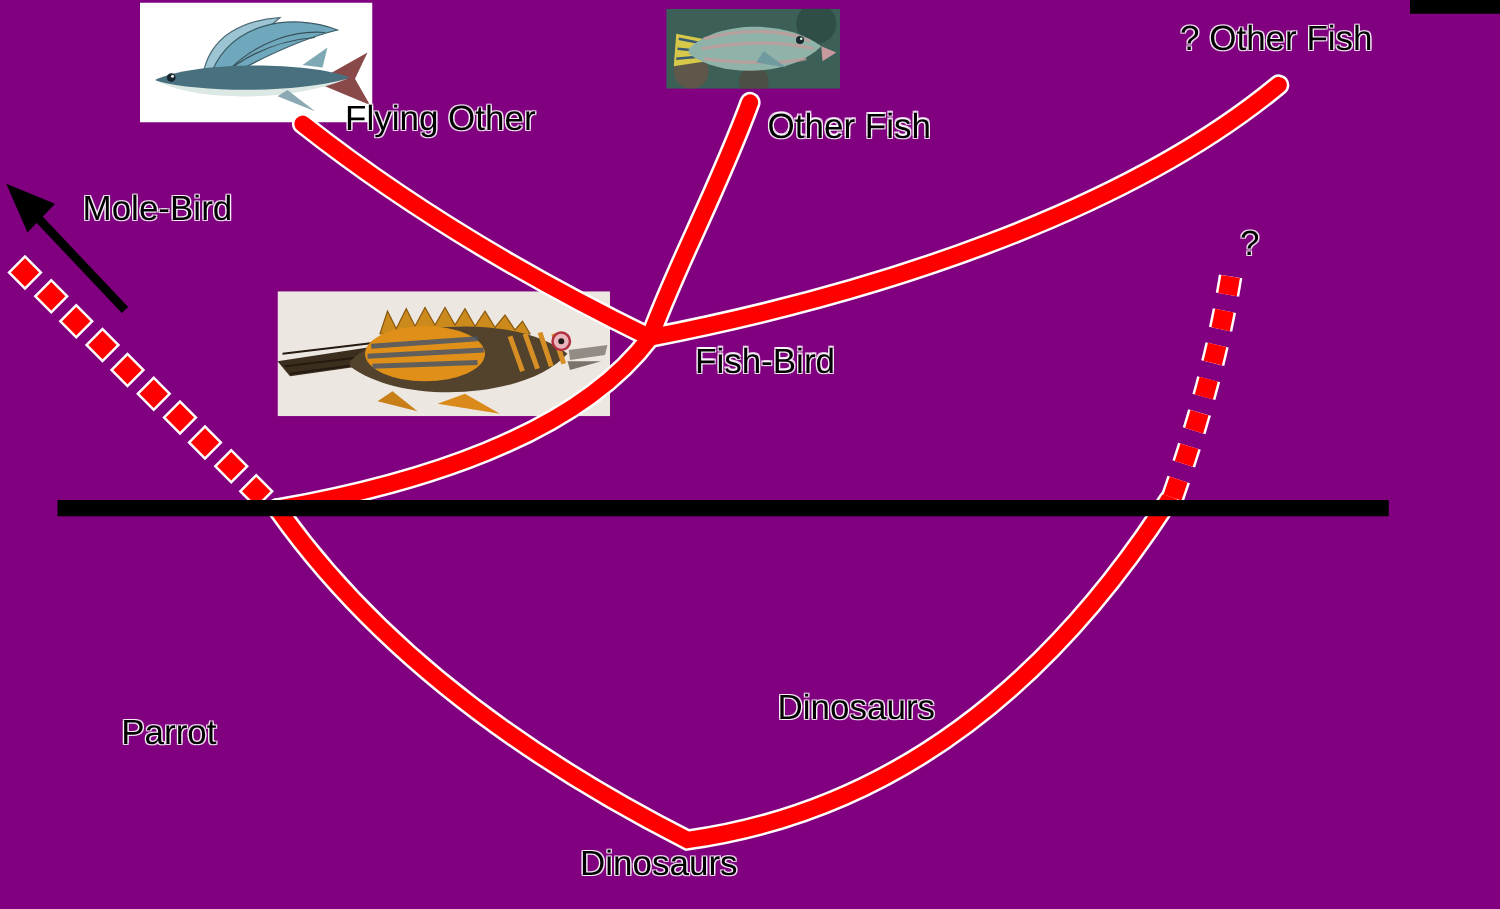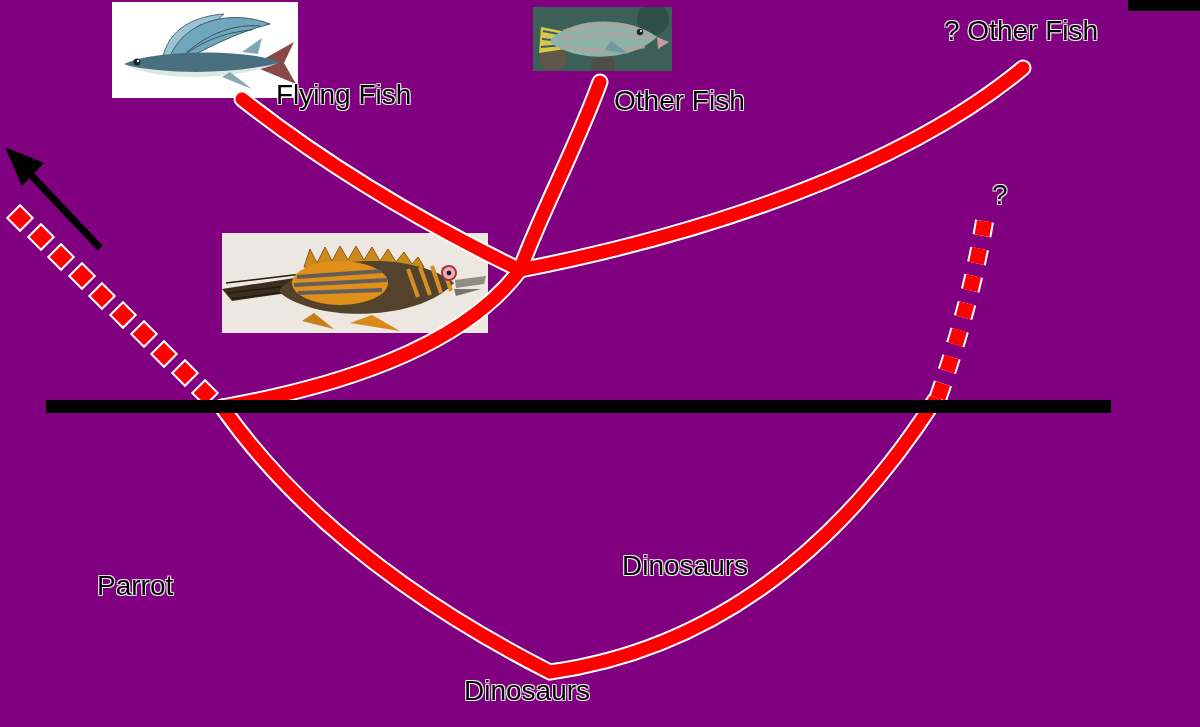--- a/index.html
+++ b/index.html
@@ -118,23 +118,25 @@
     <g>
       <line x1="100" y1="248" x2="31" y2="175" stroke="#000000" stroke-width="7"></line>
       <polygon points="5,147 44,163 22,186" fill="#000000"></polygon>
     </g>
   </svg>
 
   <div class="blackbar" style="left:46px;top:400px;width:1065px;height:13px;"></div>
 
   <div class="blackbar" style="left:1128px;top:0;width:72px;height:11px;"></div>
 
-  <div class="lbl lblz" style="left:276px;top:80px;">Flying Fish</div>
+  <div class="lbl lblz" style="left:276px;top:80px;">Flying Other</div>
   <div class="lbl lblz" style="left:614px;top:86px;">Other Fish</div>
   <div class="lbl lblz" style="left:944px;top:16px;">? Other Fish</div>
+  <div class="lbl lblz" style="left:66px;top:152px;">Mole-Bird</div>
+  <div class="lbl lblz" style="left:556px;top:274px;">Fish-Bird</div>
   <div class="lbl lblz" style="left:992px;top:180px;">?</div>
 
   <div class="lbl lbl2 lblz" style="left:97px;top:443px;">
     <div>Parrot</div>
     
   </div>
 
   <div class="lbl lbl2 lblz" style="left:622px;top:423px;">
     <div>Dinosaurs</div>
   </div>

